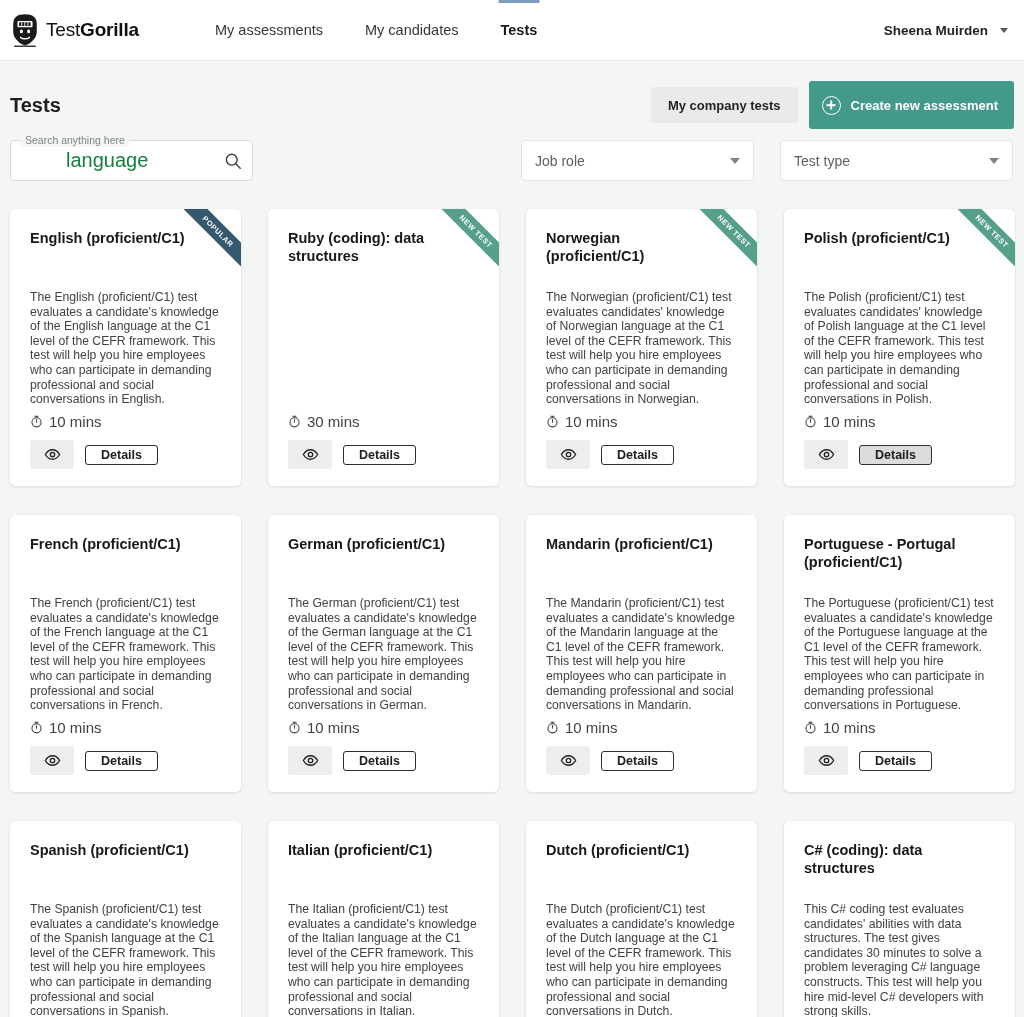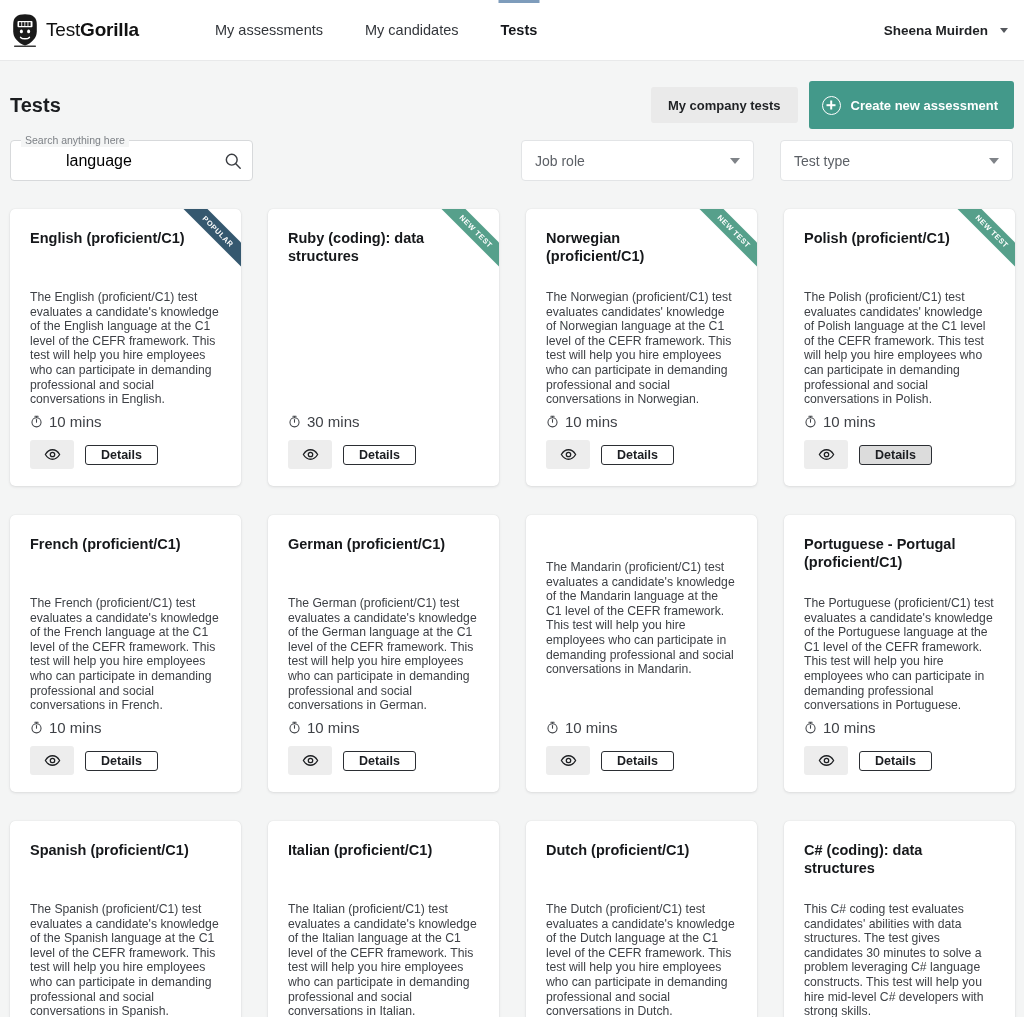--- a/index.html
+++ b/index.html
@@ -176,22 +176,22 @@
     color: #7d8186;
     line-height: 13px;
     white-space: nowrap;
   }
   .search-input {
     flex: 1;
     border: none;
     outline: none;
     background: transparent;
     font-family: inherit;
-    font-size: 16px;
-    color: #000000;
+    font-size: 20px;
+    color: #15803d;
     padding: 0 34px 0 11px;
   }
   .search-icon {
     position: absolute;
     right: 10px;
     width: 18px; height: 18px;
     color: #3a3d42;
     cursor: pointer;
   }
 
@@ -535,20 +535,21 @@
               <svg class="eye-icon" viewBox="0 0 20 20" fill="none" stroke="currentColor" stroke-width="1.5">
                 <path d="M1.6 10 C4 6 7 4.4 10 4.4 C13 4.4 16 6 18.4 10 C16 14 13 15.6 10 15.6 C7 15.6 4 14 1.6 10 Z"></path>
                 <circle cx="10" cy="10" r="2.6"></circle>
               </svg>
             </button>
             <button class="btn-details">Details</button>
           </div>
         </div>
       </div>
       <div class="card">
+        <div class="card-title">Mandarin (proficient/C1)</div>
         <div class="card-desc">The Mandarin (proficient/C1) test evaluates a candidate's knowledge of the Mandarin language at the C1 level of the CEFR framework. This test will help you hire employees who can participate in demanding professional and social conversations in Mandarin.</div>
         <div class="card-foot">
           <div class="duration">
             <svg class="clock-icon" viewBox="0 0 16 16" fill="none" stroke="currentColor" stroke-width="1.3">
               <circle cx="8" cy="9" r="5.6"></circle>
               <line x1="8" y1="9" x2="8" y2="5.6" stroke-linecap="round"></line>
               <line x1="6" y1="1.6" x2="10" y2="1.6" stroke-linecap="round"></line>
               <line x1="8" y1="1.6" x2="8" y2="3.4"></line>
             </svg>
             <span>10 mins</span>

